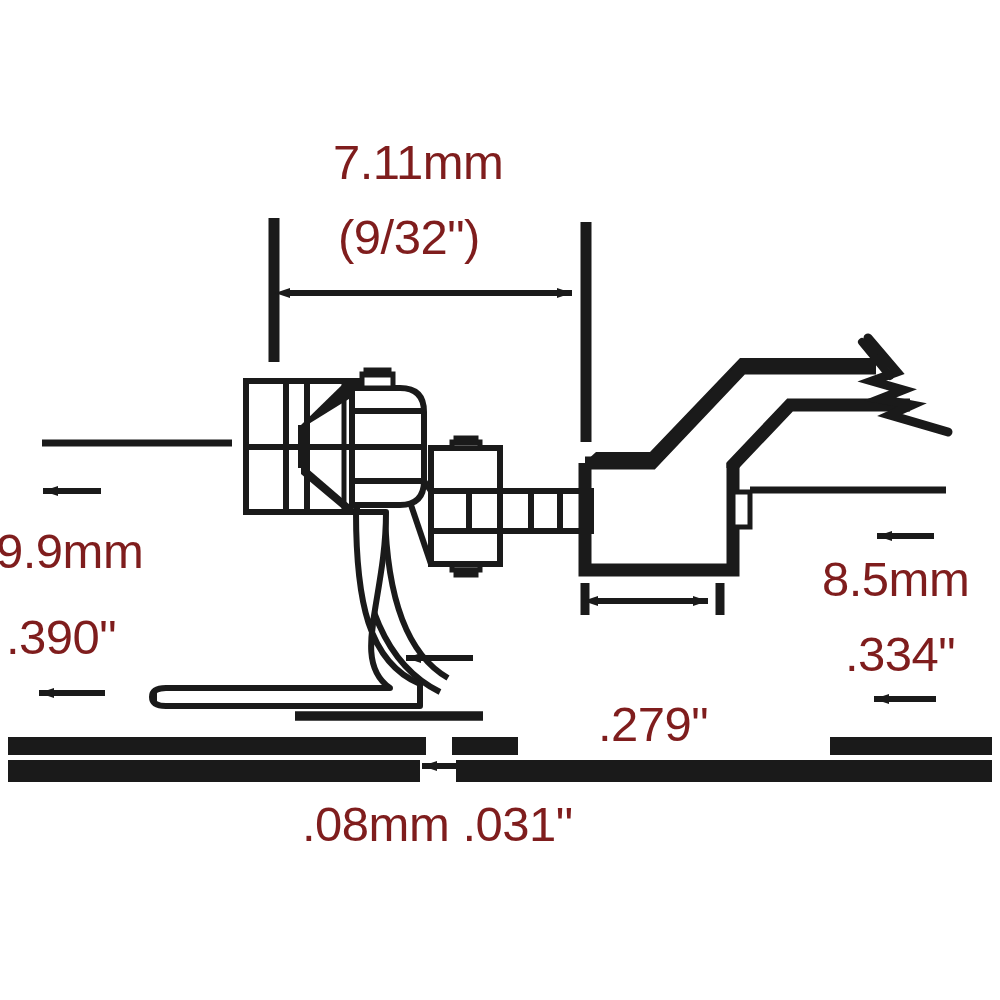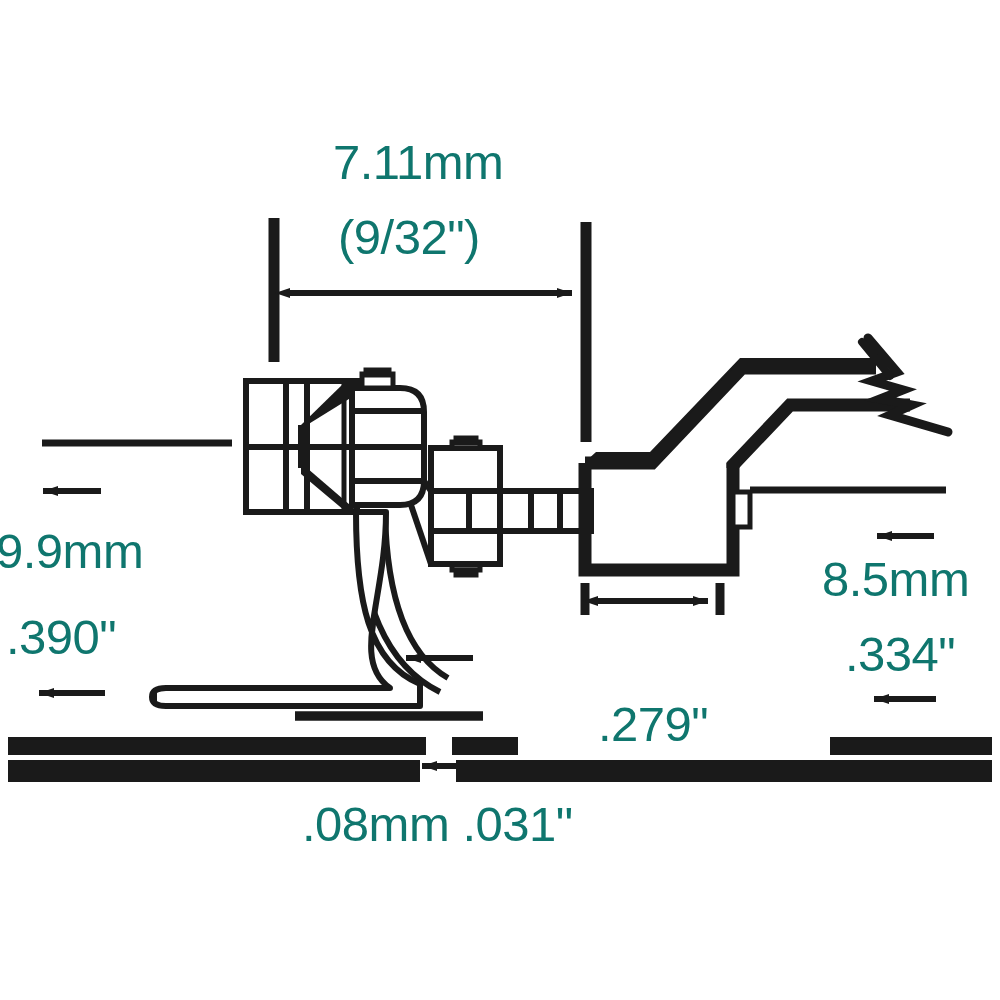--- a/index.html
+++ b/index.html
@@ -18,21 +18,21 @@
   }
   #drawing {
     position: absolute;
     left: 0;
     top: 0;
     width: 1000px;
     height: 1000px;
   }
   .dim-label {
     position: absolute;
-    color: #0f766e;
+    color: #7f1d1d;
     font-family: "Liberation Sans", sans-serif;
     font-weight: 400;
     white-space: nowrap;
     letter-spacing: -0.5px;
     line-height: 1;
   }
   .lbl-width-mm   { left: 333px; top: 138px; font-size: 49px; }
   .lbl-width-in   { left: 338px; top: 213px; font-size: 49px; }
   .lbl-left-mm    { left: -4px;  top: 527px; font-size: 49px; }
   .lbl-left-in    { left: 6px;   top: 613px; font-size: 49px; }

